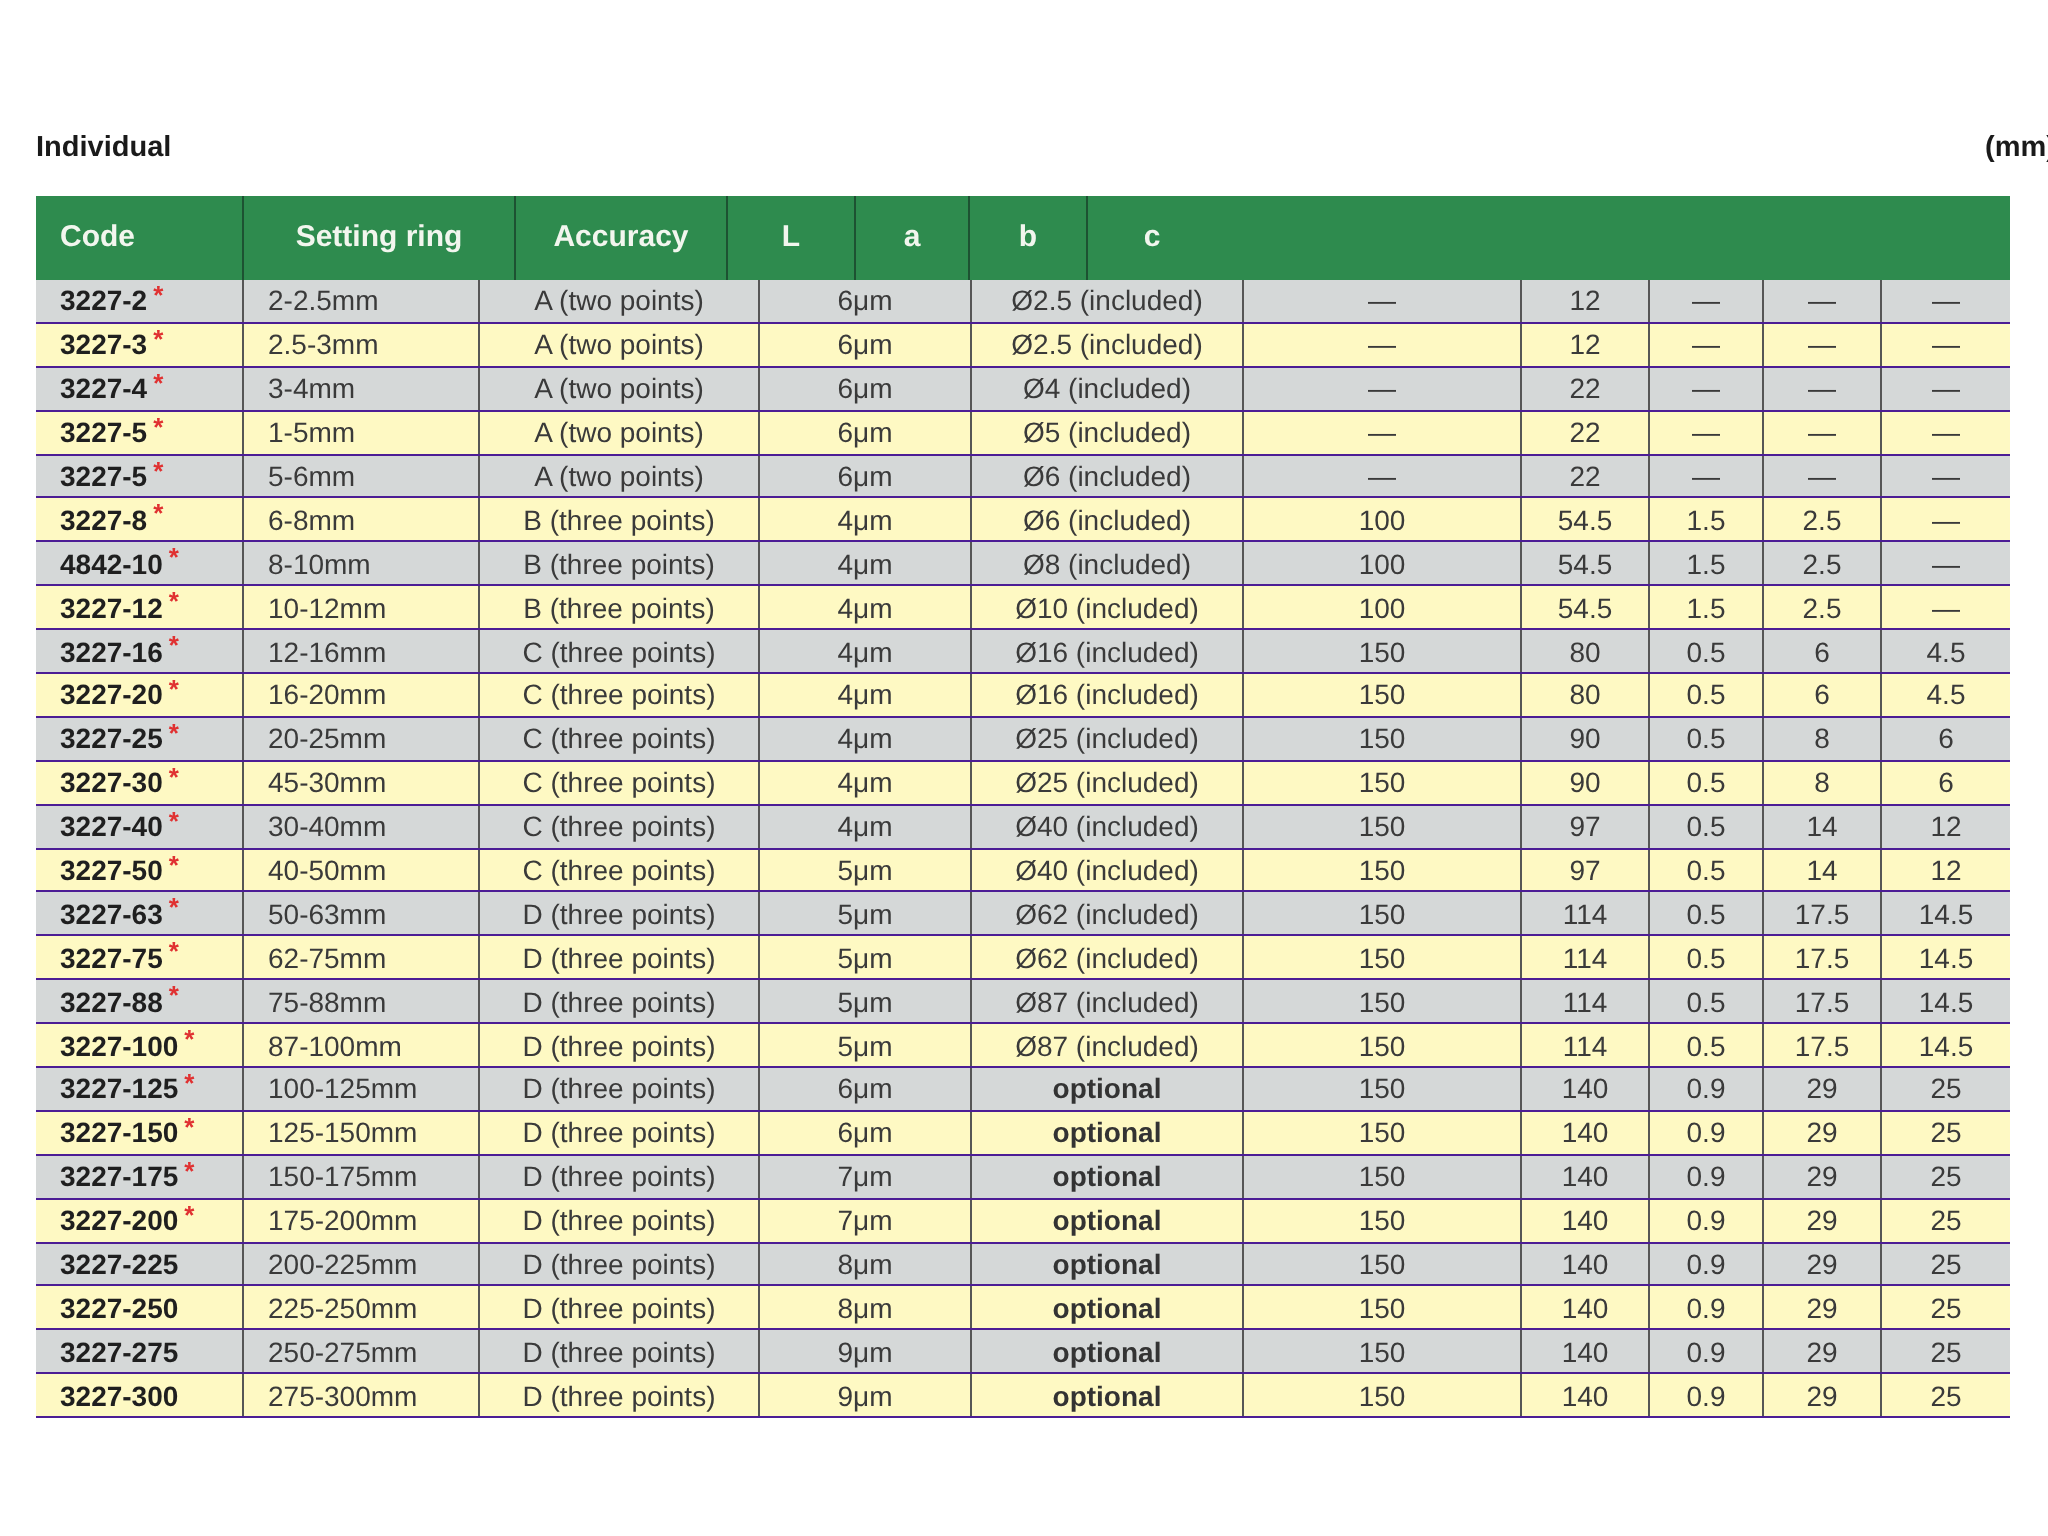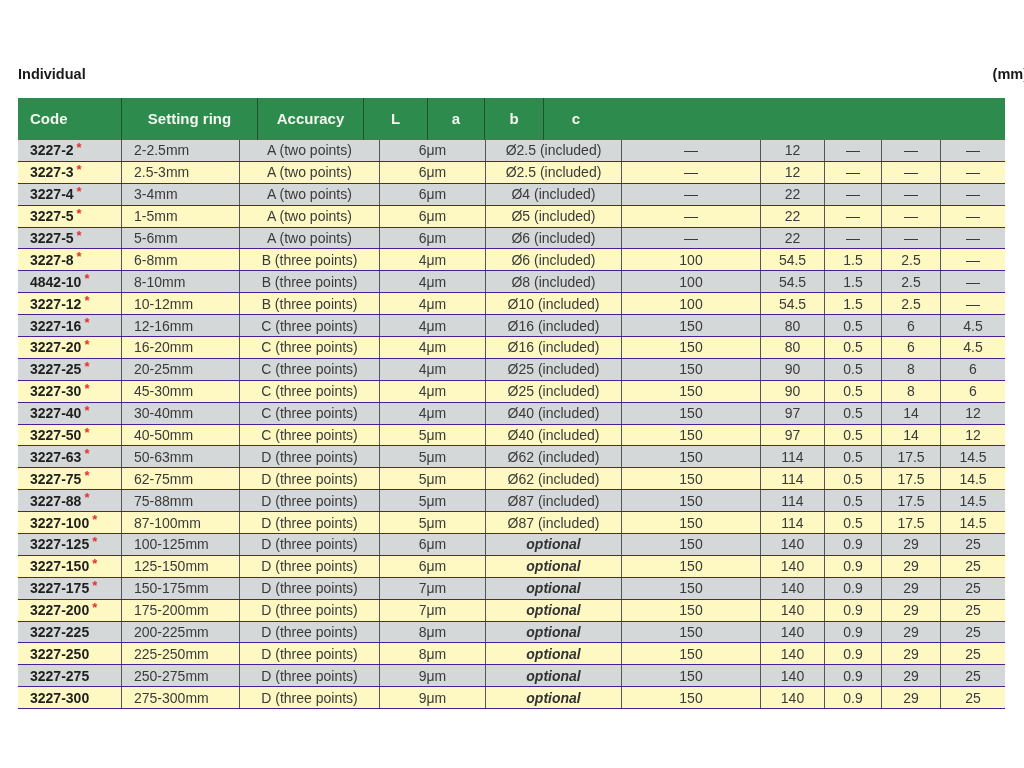--- a/index.html
+++ b/index.html
@@ -104,21 +104,21 @@
     color: #1f1f1f;
   }
   .star {
     color: #e03131;
     font-weight: bold;
     font-size: 13px;
     margin-left: 3px;
     position: relative;
     top: -3px;
   }
-  .bold-val { font-weight: bold; color: #333333; font-style: italic; }
+  .bold-val { font-weight: bold; color: #333333; }
 </style>
 </head>
 <body>
 
 <div class="page">
   <div class="section-label">Individual</div>
   <div class="unit-label">(mm)</div>
 
   <div class="spec-table">
     <div class="thead">

